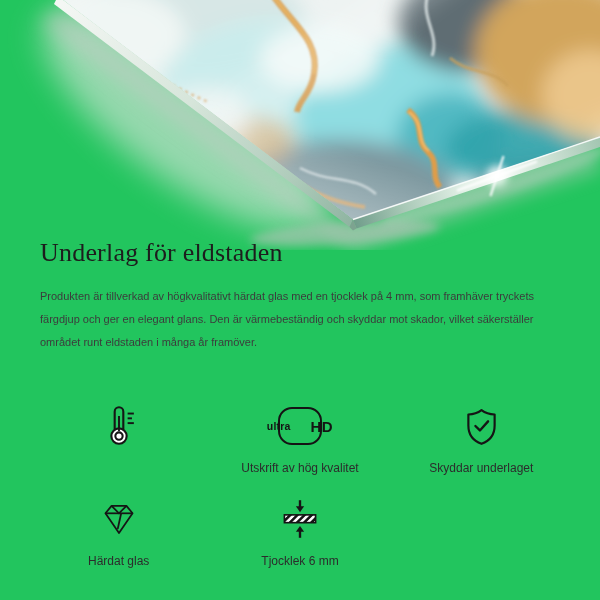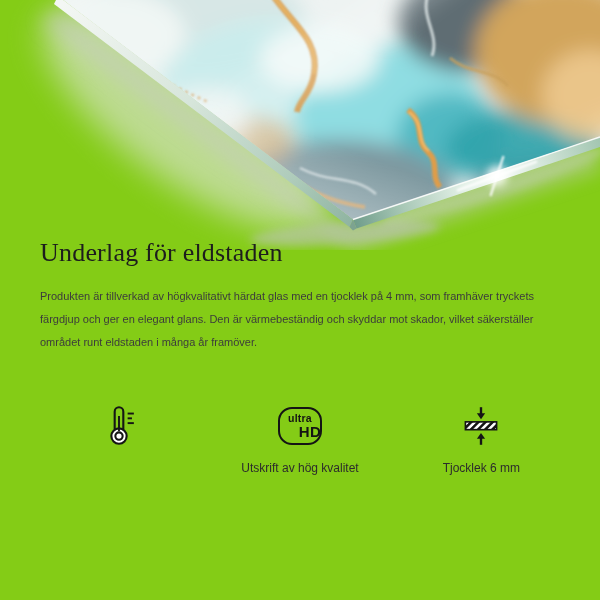--- a/index.html
+++ b/index.html
@@ -1,30 +1,30 @@
 <!DOCTYPE html>
 <html><head>
 <meta charset="utf-8">
 <style>
   html,body{margin:0;padding:0;background:#ffffff;}
-  .page{position:relative;width:600px;height:600px;background:#84cc16;overflow:hidden;
+  .page{position:relative;width:600px;height:600px;background:#22c55e;overflow:hidden;
         font-family:"Liberation Sans","DejaVu Sans",sans-serif;}
   .hero{position:absolute;top:0;left:0;width:600px;height:250px;}
   .content{position:absolute;top:236px;left:40px;right:32px;}
   .title{font-family:"Liberation Serif","DejaVu Serif",serif;font-weight:400;color:#1d1d1d;
          font-size:26px;line-height:34px;margin:0;letter-spacing:0.2px;}
   .title span{display:block;}
   .desc{margin:15px 0 0 0;max-width:516px;font-size:11px;line-height:23px;color:#3c3c3c;}
   .features{position:absolute;top:398px;left:28px;right:28px;
             display:grid;grid-template-columns:1fr 1fr 1fr;row-gap:15px;}
   .feature{display:flex;flex-direction:column;align-items:center;}
   .icon-box{height:56px;display:flex;align-items:center;justify-content:center;}
   .feature .label{margin-top:7px;font-size:12px;line-height:15px;color:#2c2c2c;text-align:center;}
   .uhd-box{width:40px;height:34px;border:2.5px solid #141414;border-radius:14px;
-           display:flex;flex-direction:column;align-items:center;justify-content:center;
+           display:flex;flex-direction:row;align-items:center;justify-content:center;
            color:#141414;}
   .uhd-top{font-size:10.5px;font-weight:bold;line-height:11px;letter-spacing:0.2px;}
   .uhd-bottom{font-size:15px;font-weight:bold;line-height:15px;letter-spacing:0.5px;padding-left:20px;}
 </style>
 </head>
 <body>
 
 <div class="page">
 
   <div class="hero">
@@ -152,21 +152,41 @@
     <div class="feature">
       <div class="icon-box">
         <div class="uhd-box">
           <div class="uhd-top">ultra</div>
           <div class="uhd-bottom">HD</div>
         </div>
       </div>
       <div class="label">Utskrift av hög kvalitet</div>
     </div>
 
-
+    <div class="feature">
+      <div class="icon-box">
+        <svg width="45" height="45" viewBox="0 0 48 48" fill="none" stroke="#151515" stroke-width="2.3">
+          <path d="M24 6.5 C28 9.5 33 11 38 11.2 V23 C38 33.5 32.5 39.5 24 42.5 C15.5 39.5 10 33.5 10 23 V11.2 C15 11 20 9.5 24 6.5 Z" stroke-linejoin="round"></path>
+          <path d="M17.5 23.5 L22.3 28.2 L31 18.5" stroke-width="2.5" stroke-linecap="round" stroke-linejoin="round"></path>
+        </svg>
+      </div>
+      <div class="label">Skyddar underlaget</div>
+    </div>
+
+    <div class="feature">
+      <div class="icon-box">
+        <svg width="42" height="42" viewBox="0 0 48 48" fill="none" stroke="#151515" stroke-width="2">
+          <path d="M15.5 9 H32.5 L39.5 17.5 L24 40 L8.5 17.5 Z" stroke-linejoin="round"></path>
+          <line x1="8.5" y1="17.5" x2="39.5" y2="17.5"></line>
+          <path d="M15.5 9 L24 17.5 L32.5 9"></path>
+          <path d="M26.5 17.5 L22.5 35.5"></path>
+        </svg>
+      </div>
+      <div class="label">Härdat glas</div>
+    </div>
 
 
     <div class="feature">
       <div class="icon-box">
         <svg width="44" height="44" viewBox="0 0 48 48">
           <defs>
             <pattern id="hatchP" width="5.5" height="5.5" patternUnits="userSpaceOnUse" patternTransform="rotate(45)">
               <rect width="5.5" height="5.5" fill="#ffffff"></rect>
               <rect width="2.8" height="5.5" fill="#151515"></rect>
             </pattern>

